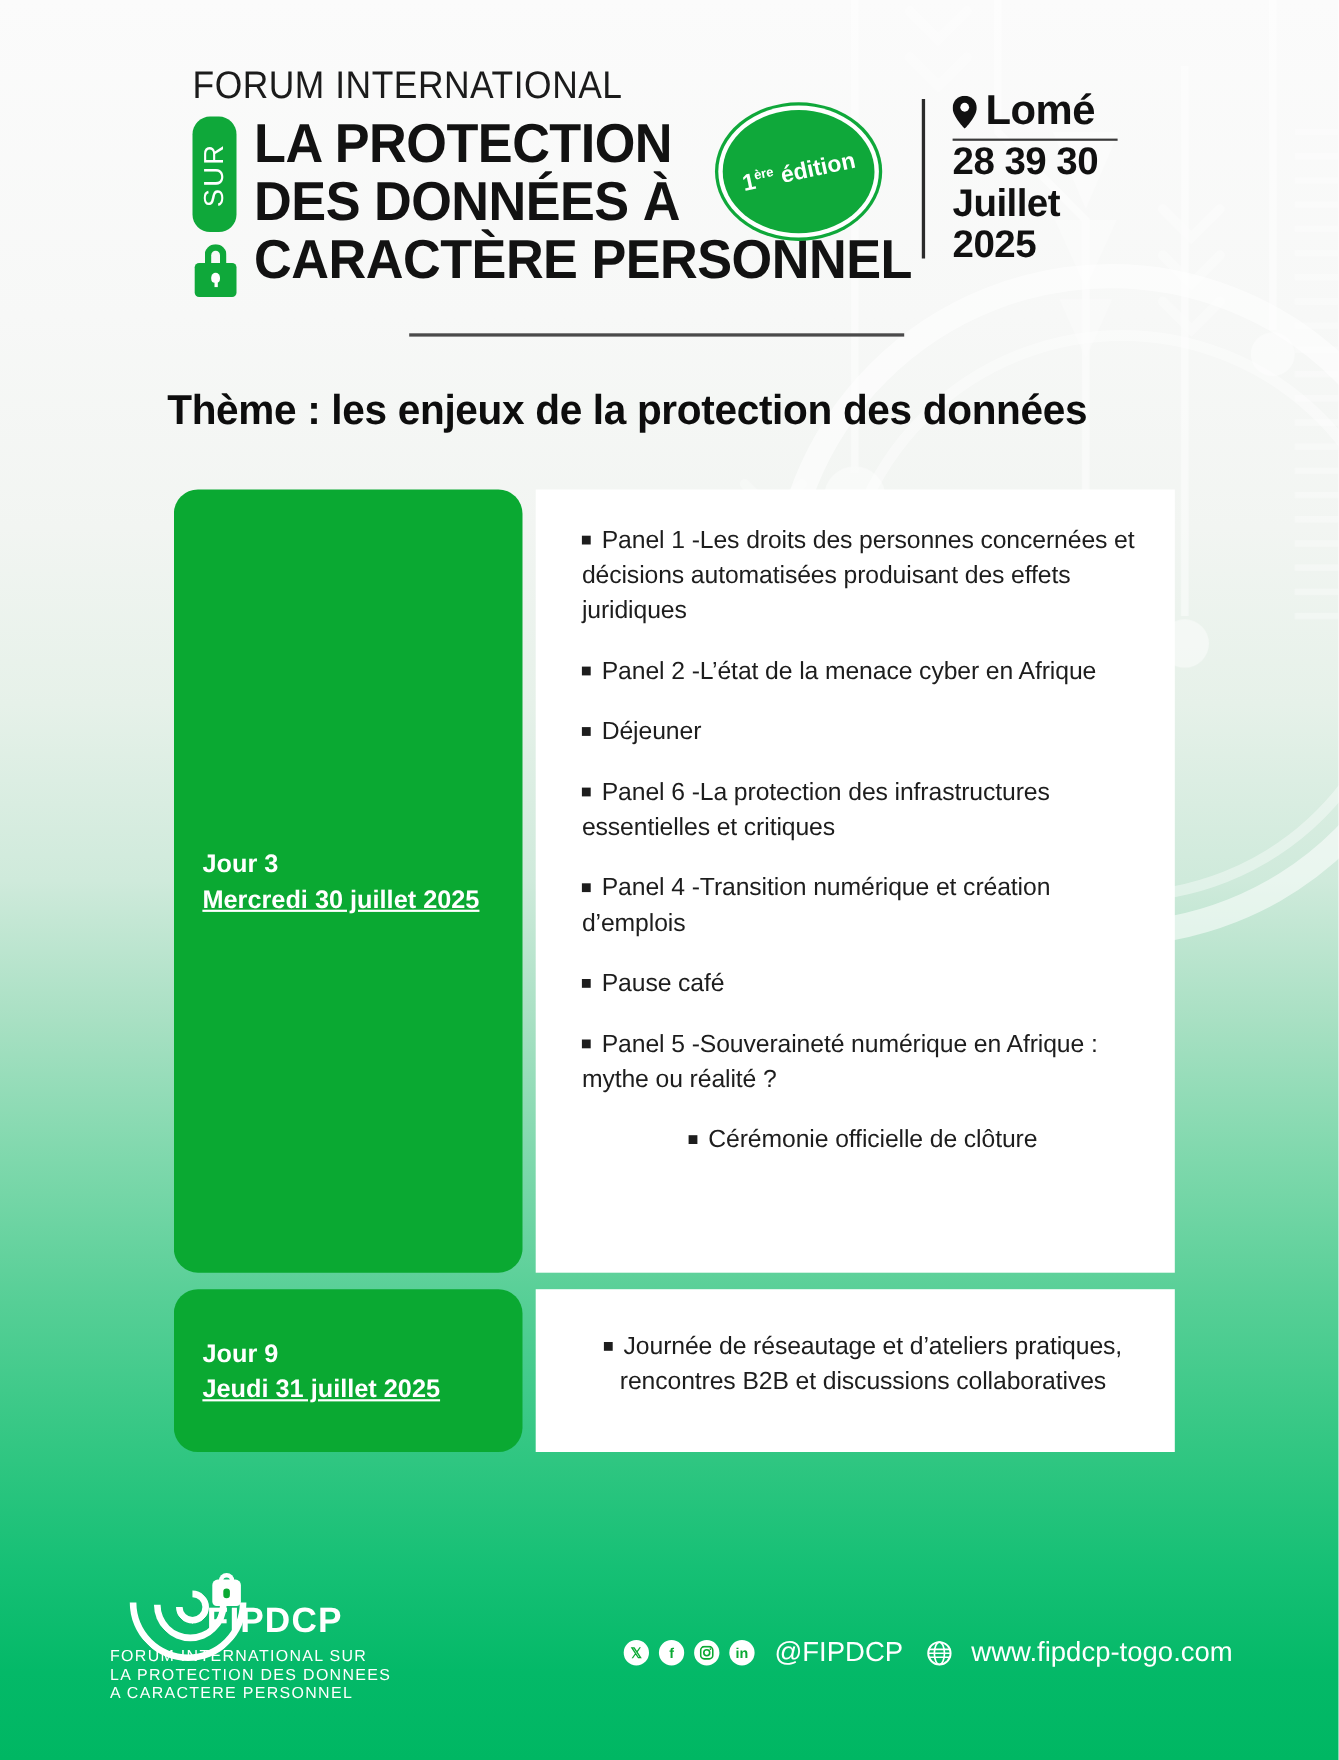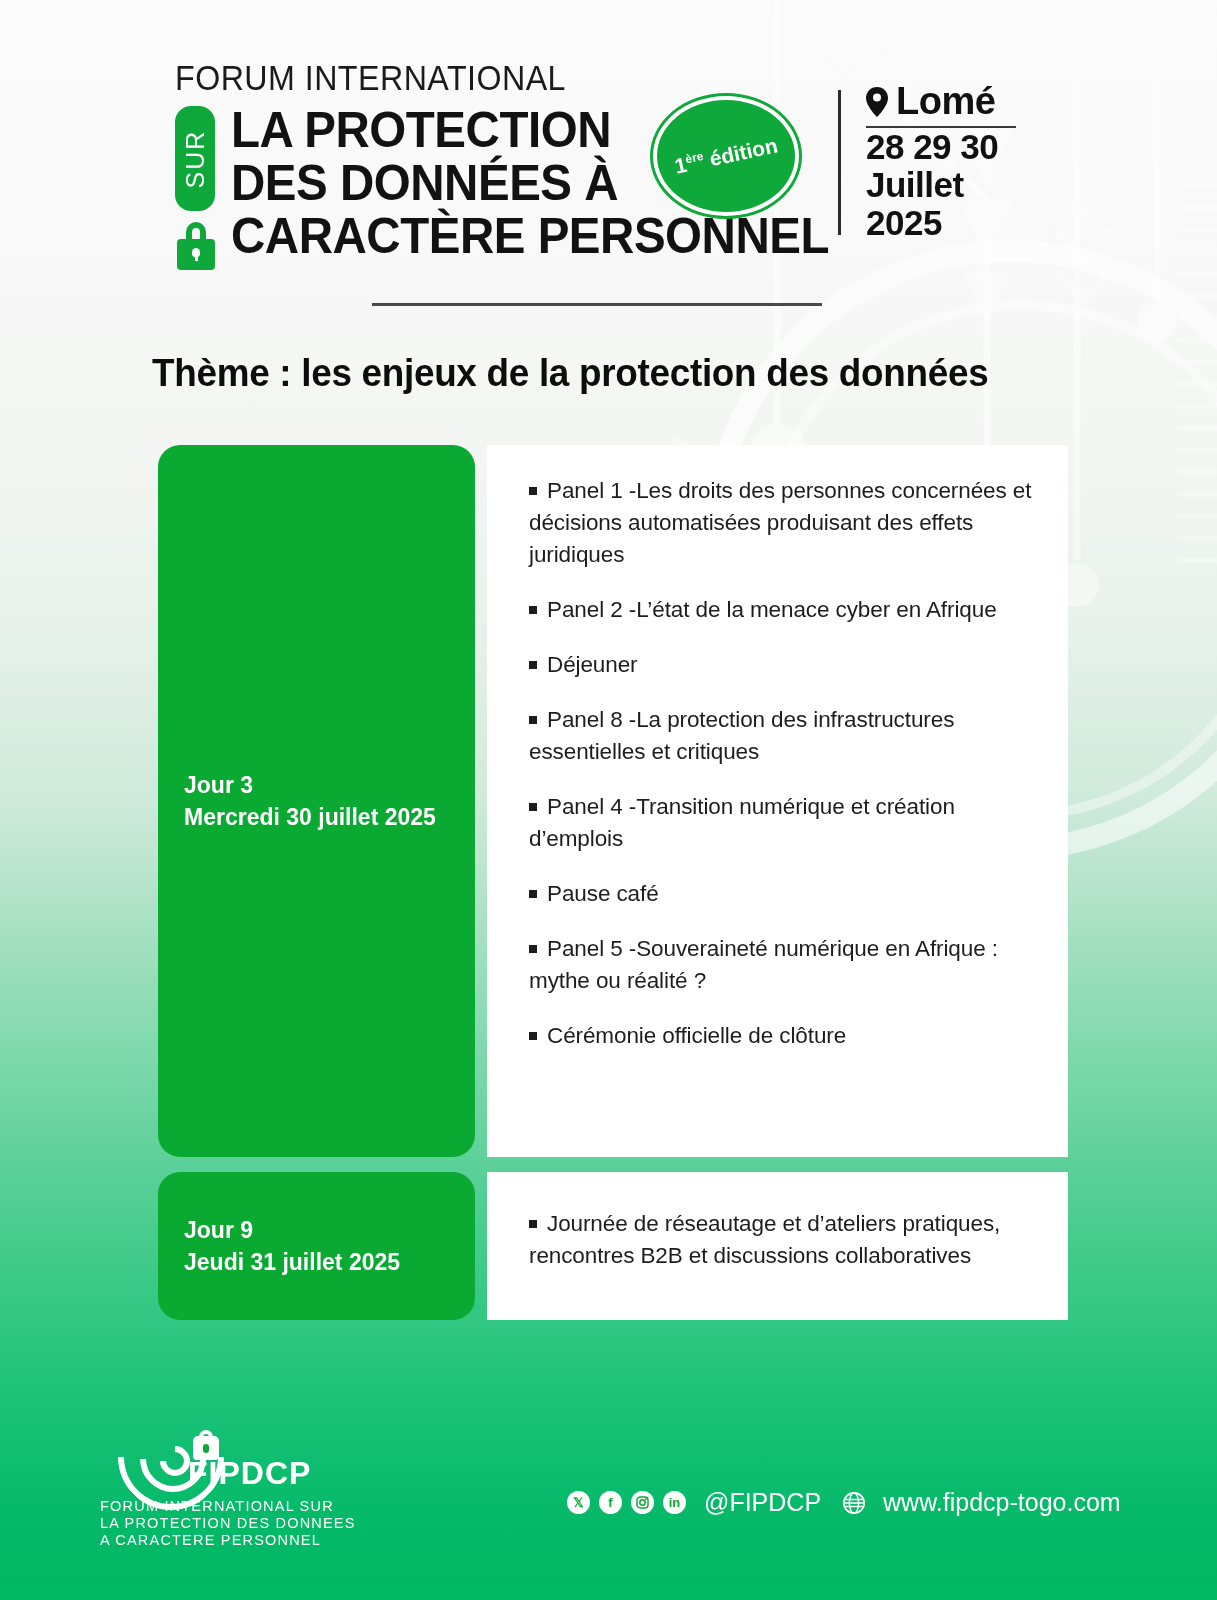--- a/index.html
+++ b/index.html
@@ -261,20 +261,21 @@
   .day-label .dl-inner { line-height: 32px; }
   .day-name {
     font-size: 23px;
     font-weight: 700;
     font-family: "Liberation Sans Narrow", "Liberation Sans", sans-serif;
   }
   .day-date {
     font-size: 23px;
     font-weight: 700;
     font-family: "Liberation Sans Narrow", "Liberation Sans", sans-serif;
+    text-decoration: underline;
   }
 
   .day-content {
     flex: 1 1 auto;
     background: #ffffff;
     padding: 30px 28px 28px 42px;
   }
   #day3-content { height: 712px; }
   #day4-content { height: 148px; padding-top: 36px; }
   #day3-label { height: 712px; }
@@ -282,21 +283,21 @@
 
   .item {
     position: relative;
     font-size: 22.5px;
     line-height: 32px;
     color: #1d1d1d;
     font-family: "Liberation Sans Narrow", "Liberation Sans", sans-serif;
     margin-bottom: 23px;
     letter-spacing: -0.1px;
   }
-  .item:last-child { margin-bottom: 0; }
+  .item:last-child { margin-bottom: 0; text-align: center; }
   .item .bullet {
     display: inline-block;
     width: 8px; height: 8px;
     background: #1d1d1d;
     margin-right: 10px;
     vertical-align: 3px;
   }
   .item .lbl { font-weight: 400; }
 
   
@@ -468,21 +469,21 @@
 
     <div id="place-date">
       <div id="place-row">
         <svg class="pin-icon" viewBox="0 0 22 30">
           <path d="M11 0C4.9 0 0 4.9 0 11c0 8.2 11 19 11 19s11-10.8 11-19C22 4.9 17.1 0 11 0z" fill="#111111"></path>
           <circle cx="11" cy="10.5" r="4" fill="#ffffff"></circle>
         </svg>
         <div id="place-name">Lomé</div>
       </div>
       <div id="place-rule"></div>
-      <div class="date-line">28 29 30</div>
+      <div class="date-line">28 39 30</div>
       <div class="date-line">Juillet</div>
       <div class="date-line">2025</div>
     </div>
 
     <div id="title-rule"></div>
   </div>
 
   <div id="theme">Thème : les enjeux de la  protection des données</div>
 
   <div id="program">
@@ -491,21 +492,21 @@
       <div class="day-label" id="day3-label">
         <div class="dl-inner">
           <div class="day-name">Jour 3</div>
           <div class="day-date">Mercredi 30 juillet 2025</div>
         </div>
       </div>
       <div class="day-content" id="day3-content">
         <div class="item"><span class="bullet"></span><span class="lbl">Panel 1</span><span> -Les droits des personnes concernées et décisions automatisées produisant des effets juridiques</span></div>
         <div class="item"><span class="bullet"></span><span class="lbl">Panel 2</span><span> -L’état de la menace cyber en Afrique</span></div>
         <div class="item"><span class="bullet"></span><span>Déjeuner</span></div>
-        <div class="item"><span class="bullet"></span><span class="lbl">Panel 8</span><span> -La protection des infrastructures essentielles et critiques</span></div>
+        <div class="item"><span class="bullet"></span><span class="lbl">Panel 6</span><span> -La protection des infrastructures essentielles et critiques</span></div>
         <div class="item"><span class="bullet"></span><span class="lbl">Panel 4</span><span> -Transition numérique et création d’emplois</span></div>
         <div class="item"><span class="bullet"></span><span>Pause café</span></div>
         <div class="item"><span class="bullet"></span><span class="lbl">Panel 5</span><span> -Souveraineté numérique en Afrique : mythe ou réalité ?</span></div>
         <div class="item"><span class="bullet"></span><span>Cérémonie officielle de clôture</span></div>
       </div>
     </div>
 
     <div class="day-row">
       <div class="day-label" id="day4-label">
         <div class="dl-inner">

